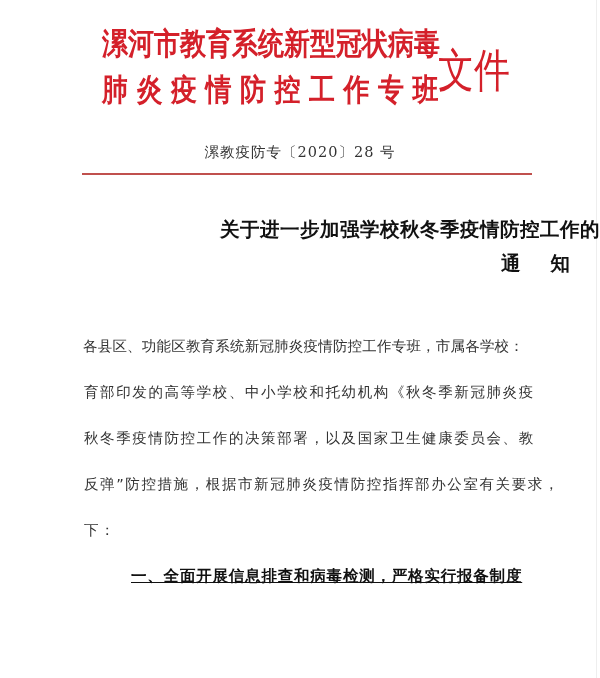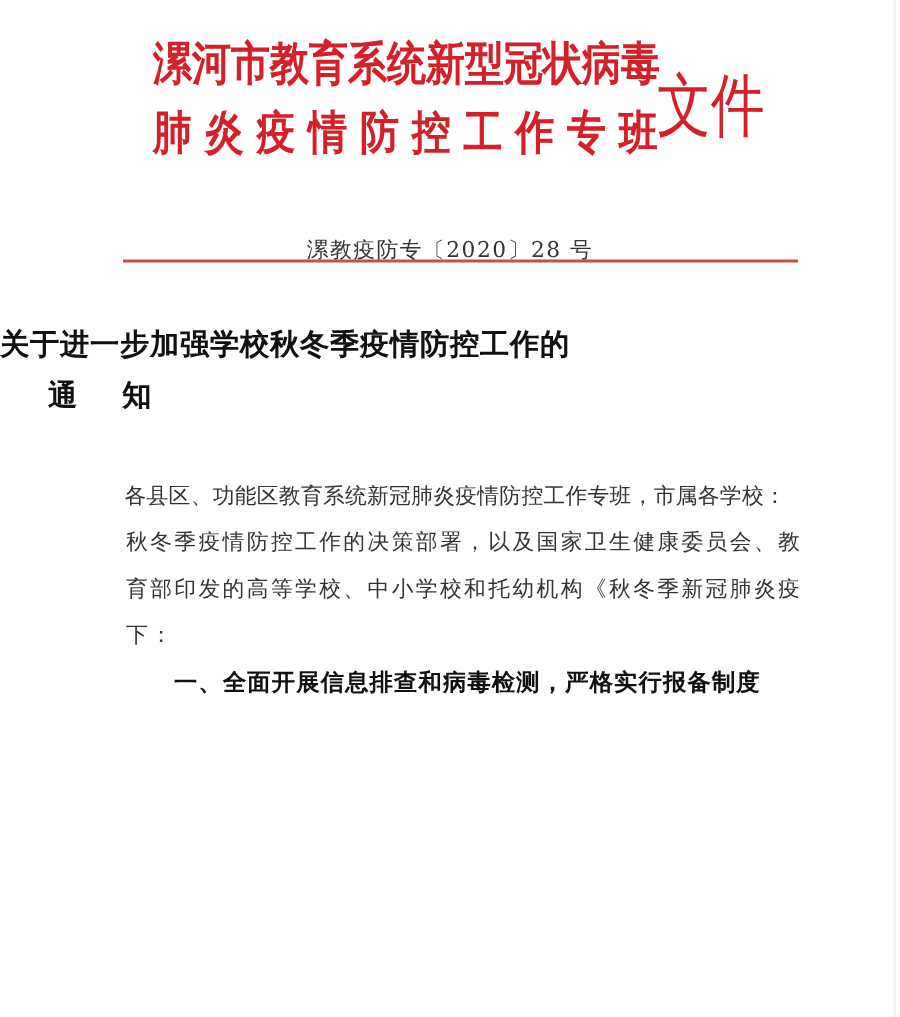--- a/index.html
+++ b/index.html
@@ -57,41 +57,41 @@
       font-size: 46px;
       line-height: 60px;
       white-space: nowrap;
       transform: scaleX(0.78);
       transform-origin: left top;
     }
     .doc-number {
       position: absolute;
       left: 0;
       right: 0;
-      top: 157px;
+      top: 143px;
       text-align: center;
       font-size: 14.5px;
       color: #333333;
       letter-spacing: 1px;
       font-family: "DejaVu Serif", "Liberation Serif", serif;
     }
     .red-rule {
       position: absolute;
       left: 82px;
       top: 173px;
       width: 450px;
       height: 2px;
       background: #c0504d;
     }
     .title {
       position: absolute;
       left: 0;
       right: 0;
       top: 213px;
-      text-align: left;
+      text-align: right;
       color: #111111;
       font-weight: bold;
       font-family: "DejaVu Serif", "Liberation Serif", serif;
     }
     .title-line1 {
       font-size: 19.5px;
       line-height: 34px;
       letter-spacing: 0.5px;
       white-space: nowrap;
     }
@@ -104,41 +104,42 @@
     .body {
       position: absolute;
       left: 78px;
       top: 316px;
       width: 470px;
       color: #333333;
       font-family: "DejaVu Sans", "Liberation Sans", sans-serif;
       font-size: 14.5px;
     }
     .body p {
-      margin: 0;
+      margin: 15px;
       line-height: 31px;
       white-space: nowrap;
       letter-spacing: 1.6px;
     }
     .salutation {
       letter-spacing: 0.2px !important;
       margin-left: 5px !important;
     }
     .indent {
       padding-left: 30px;
     }
     .para-line {
       margin-left: 6px !important;
     }
     .section-heading {
       font-weight: bold;
       color: #111111;
       font-size: 15.5px;
       letter-spacing: 0.8px !important;
       padding-left: 38px;
+      text-decoration: underline;
     }
     .tight {
       letter-spacing: 0.9px !important;
     }
   </style>
 </head>
 <body>
 
 <div class="right-edge"></div>
 
@@ -152,17 +153,18 @@
 
 <div class="red-rule"></div>
 
 <div class="title">
   <div class="title-line1">关于进一步加强学校秋冬季疫情防控工作的</div>
   <div class="title-line2">通知</div>
 </div>
 
 <div class="body">
   <p class="salutation">各县区、功能区教育系统新冠肺炎疫情防控工作专班，市属各学校：</p>
+  <p class="para-line">育部印发的高等学校、中小学校和托幼机构《秋冬季新冠肺炎疫</p>
   <p class="para-line">秋冬季疫情防控工作的决策部署，以及国家卫生健康委员会、教</p>
-  <p class="para-line">育部印发的高等学校、中小学校和托幼机构《秋冬季新冠肺炎疫</p>
+  <p class="para-line">反弹”防控措施，根据市新冠肺炎疫情防控指挥部办公室有关要求，</p>
   <p class="para-line">下：</p>
   <p class="section-heading">一、全面开展信息排查和病毒检测，严格实行报备制度</p>
 </div>
 
 </body></html>

